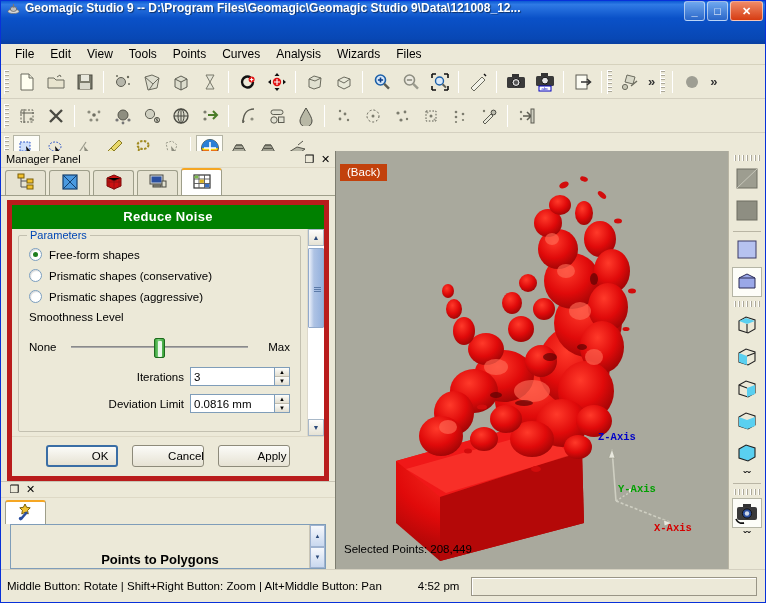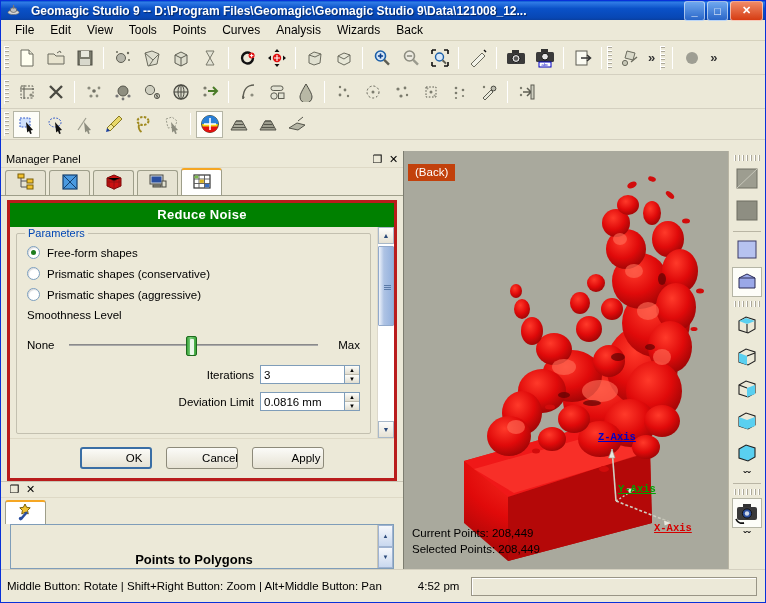--- a/index.html
+++ b/index.html
@@ -13,26 +13,25 @@
   #app {
     width: 766px; height: 603px;
     position: relative;
     background: #ece9d8;
     border: 1px solid #0831d9;
     overflow: hidden;
   }
 
   
   #titlebar {
-    height: 19px;
+    height: 43px;
     background: linear-gradient(to bottom, #0b59d4 0%, #2f7ae5 8%, #0a51c8 40%, #0847b4 88%, #0a3fa0 100%);
-    display: flex; align-items: center;
+    display: flex; align-items: flex-start;
     padding: 0 2px 0 4px;
     position: relative;
-    gap: 6px;
   }
   #titlebar .tb-icon {
     width: 16px; height: 16px; margin-right: 4px;
     display: flex; align-items: center; justify-content: center;
     flex: none;
   }
   #titlebar .tb-text {
     color: #fff; font-weight: bold; font-size: 12px;
     white-space: nowrap; overflow: hidden;
     text-shadow: 1px 1px 1px rgba(0,0,0,.5);
@@ -94,21 +93,21 @@
 
   
   #body {
     position: absolute;
     top: 150px; left: 0; right: 0; bottom: 33px;
     display: flex;
   }
 
   
   #leftdock {
-    width: 402px; flex: none;
+    width: 334px; flex: none;
     display: flex; flex-direction: column;
     background: #ece9d8;
   }
   .panel-caption {
     height: 17px;
     background: #ece9d8;
     display: flex; align-items: center;
     font-size: 11px; color: #000;
     padding: 0 2px 0 5px;
     border-bottom: 1px solid #ded9c6;
@@ -143,21 +142,21 @@
 
   
   #rn-wrap {
     flex: 1;
     background: #ece9d8;
     padding: 4px 6px 0 6px;
     display: flex; flex-direction: column;
     min-height: 0;
   }
   #rn-frame {
-    border: 3px solid #b91c1c;
+    border: 5px solid #b91c1c;
     background: #fef9c3;
     display: flex; flex-direction: column;
     flex: 1; min-height: 0;
   }
   #rn-title {
     background: #008000;
     color: #fff; font-weight: bold; font-size: 13px;
     text-align: center; padding: 4px 0 5px 0;
     letter-spacing: .3px;
   }
@@ -310,21 +309,21 @@
     position: absolute; left: 4px; top: 13px;
     background: #c2410c; color: #fff;
     font-size: 11.5px; padding: 2px 7px 3px 7px;
     white-space: nowrap;
   }
   #pt-info {
     position: absolute; left: 8px; bottom: 12px;
     font-size: 11.5px; color: #000; line-height: 16px;
   }
   #axes { position: absolute; right: 26px; bottom: 28px; width: 120px; height: 110px; }
-  .axlbl { position: absolute; font-size: 10.5px; font-weight: bold; font-family: "Liberation Mono", monospace; text-decoration: underline; }
+  .axlbl { position: absolute; font-size: 10.5px; font-weight: bold; font-family: "Liberation Mono", monospace; }
 
   
   #righttool {
     width: 37px; flex: none;
     background: #ece9d8;
     border-left: 1px solid #b9b5a4;
     display: flex; flex-direction: column; align-items: center;
     padding-top: 2px;
     overflow: hidden;
   }
@@ -381,21 +380,21 @@
 
   <div id="menubar">
     <span class="mi">File</span>
     <span class="mi">Edit</span>
     <span class="mi">View</span>
     <span class="mi">Tools</span>
     <span class="mi">Points</span>
     <span class="mi">Curves</span>
     <span class="mi">Analysis</span>
     <span class="mi">Wizards</span>
-    <span class="mi">Back</span>
+    <span class="mi">Files</span>
   </div>
 
   <div class="toolbar">
     <span class="grip"></span>
 
     <span class="tbtn">
       <svg width="20" height="20" viewBox="0 0 20 20">
           <path d="M4 2h8l4 4v12H4z" fill="#fffff0" stroke="#6b6b5e"></path>
           <path d="M12 2v4h4" fill="#e4e4d4" stroke="#6b6b5e"></path>
         </svg>
@@ -991,21 +990,20 @@
           <ellipse cx="282" cy="70" rx="4" ry="2.5"></ellipse>
           <ellipse cx="296" cy="140" rx="4" ry="2.5"></ellipse>
           <ellipse cx="290" cy="178" rx="3.5" ry="2"></ellipse>
           <ellipse cx="146" cy="256" rx="5" ry="2.5"></ellipse>
           <ellipse cx="132" cy="300" rx="4" ry="2.5"></ellipse>
           <ellipse cx="200" cy="318" rx="5" ry="3"></ellipse>
         </g>
       </svg>
 
       <div id="pt-info">
-        <div>Current Points: 208,449</div>
         <div>Selected Points: 208,449</div>
       </div>
 
       <div id="axes">
         <svg width="120" height="110" viewBox="0 0 120 110">
           <path d="M34 70 L30 18" stroke="#cfcfc2" stroke-width="1.6"></path>
           <path d="M30 18 l-3.4 9 l6.4 0 z" fill="#e8e8de" stroke="#9a9a8c" stroke-width=".6"></path>
           <path d="M34 70 L53 58" stroke="#cfcfc2" stroke-width="1.4" stroke-dasharray="2 2"></path>
           <path d="M53 58 l-8 -0.5 l2.6 5 z" fill="#e8e8de" stroke="#9a9a8c" stroke-width=".6"></path>
           <path d="M34 70 L90 92" stroke="#cfcfc2" stroke-width="1.6" stroke-dasharray="3 2"></path>

